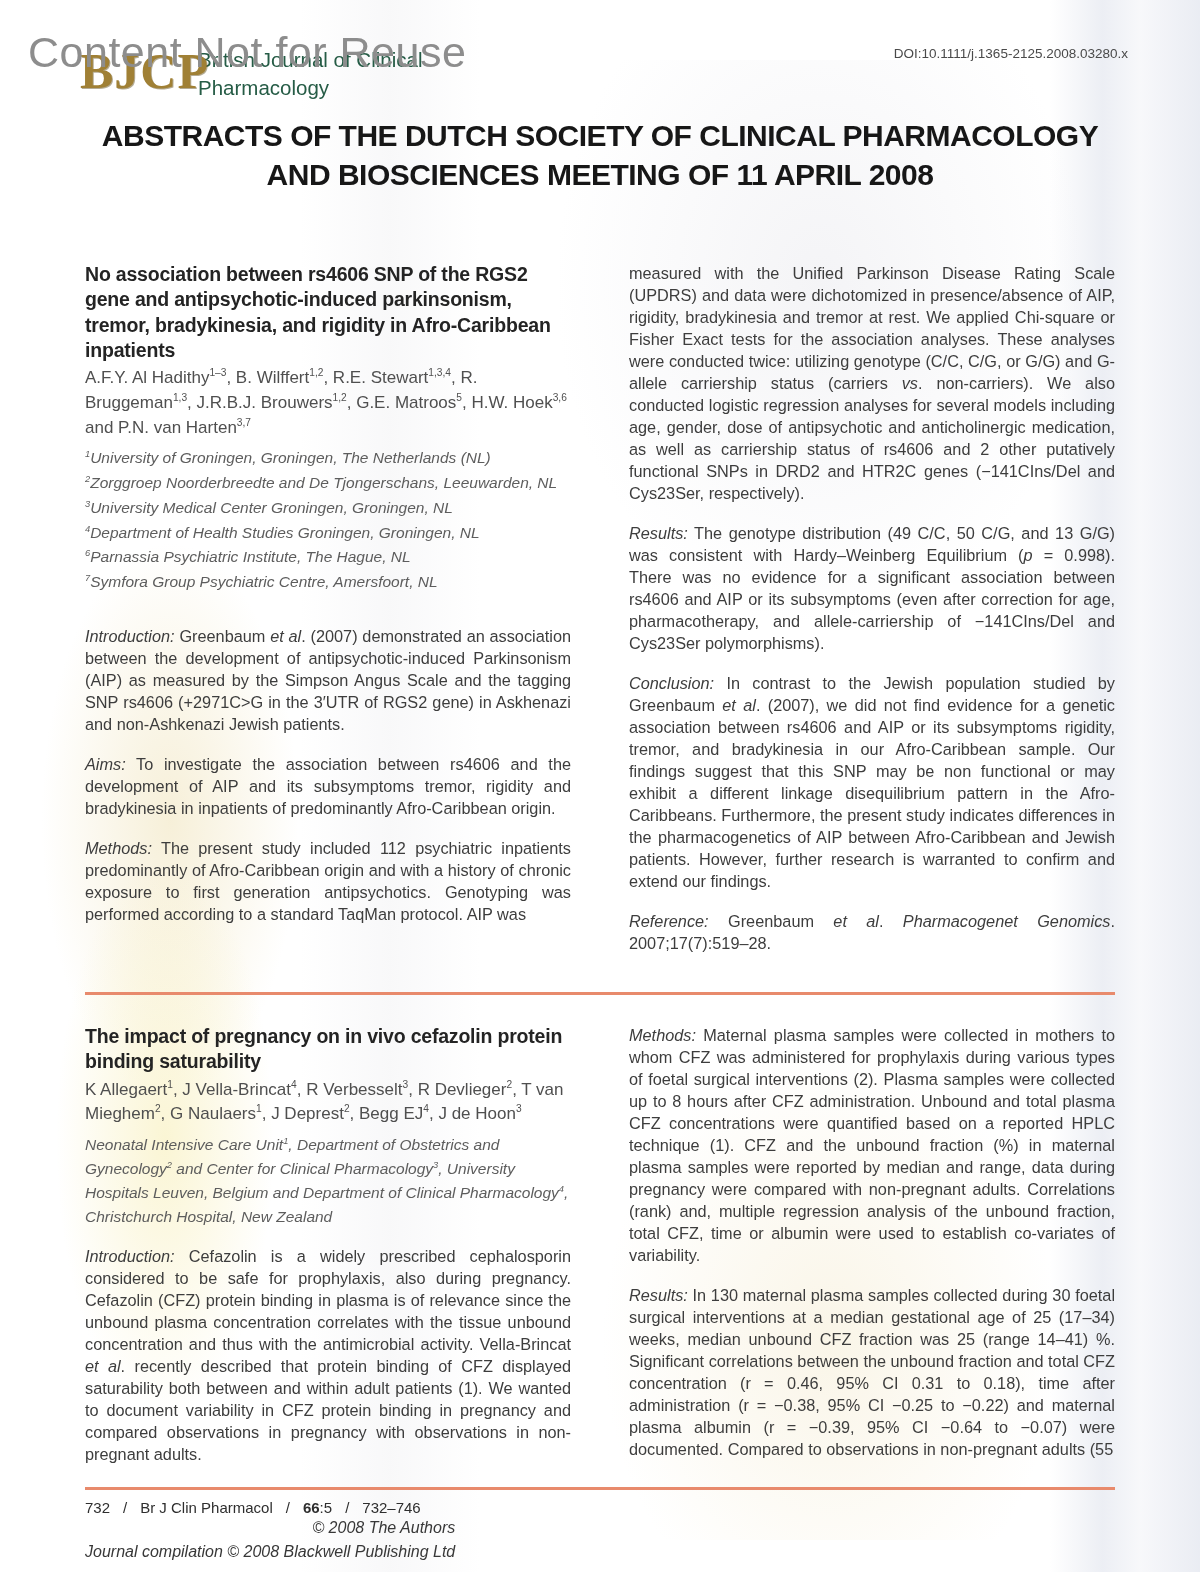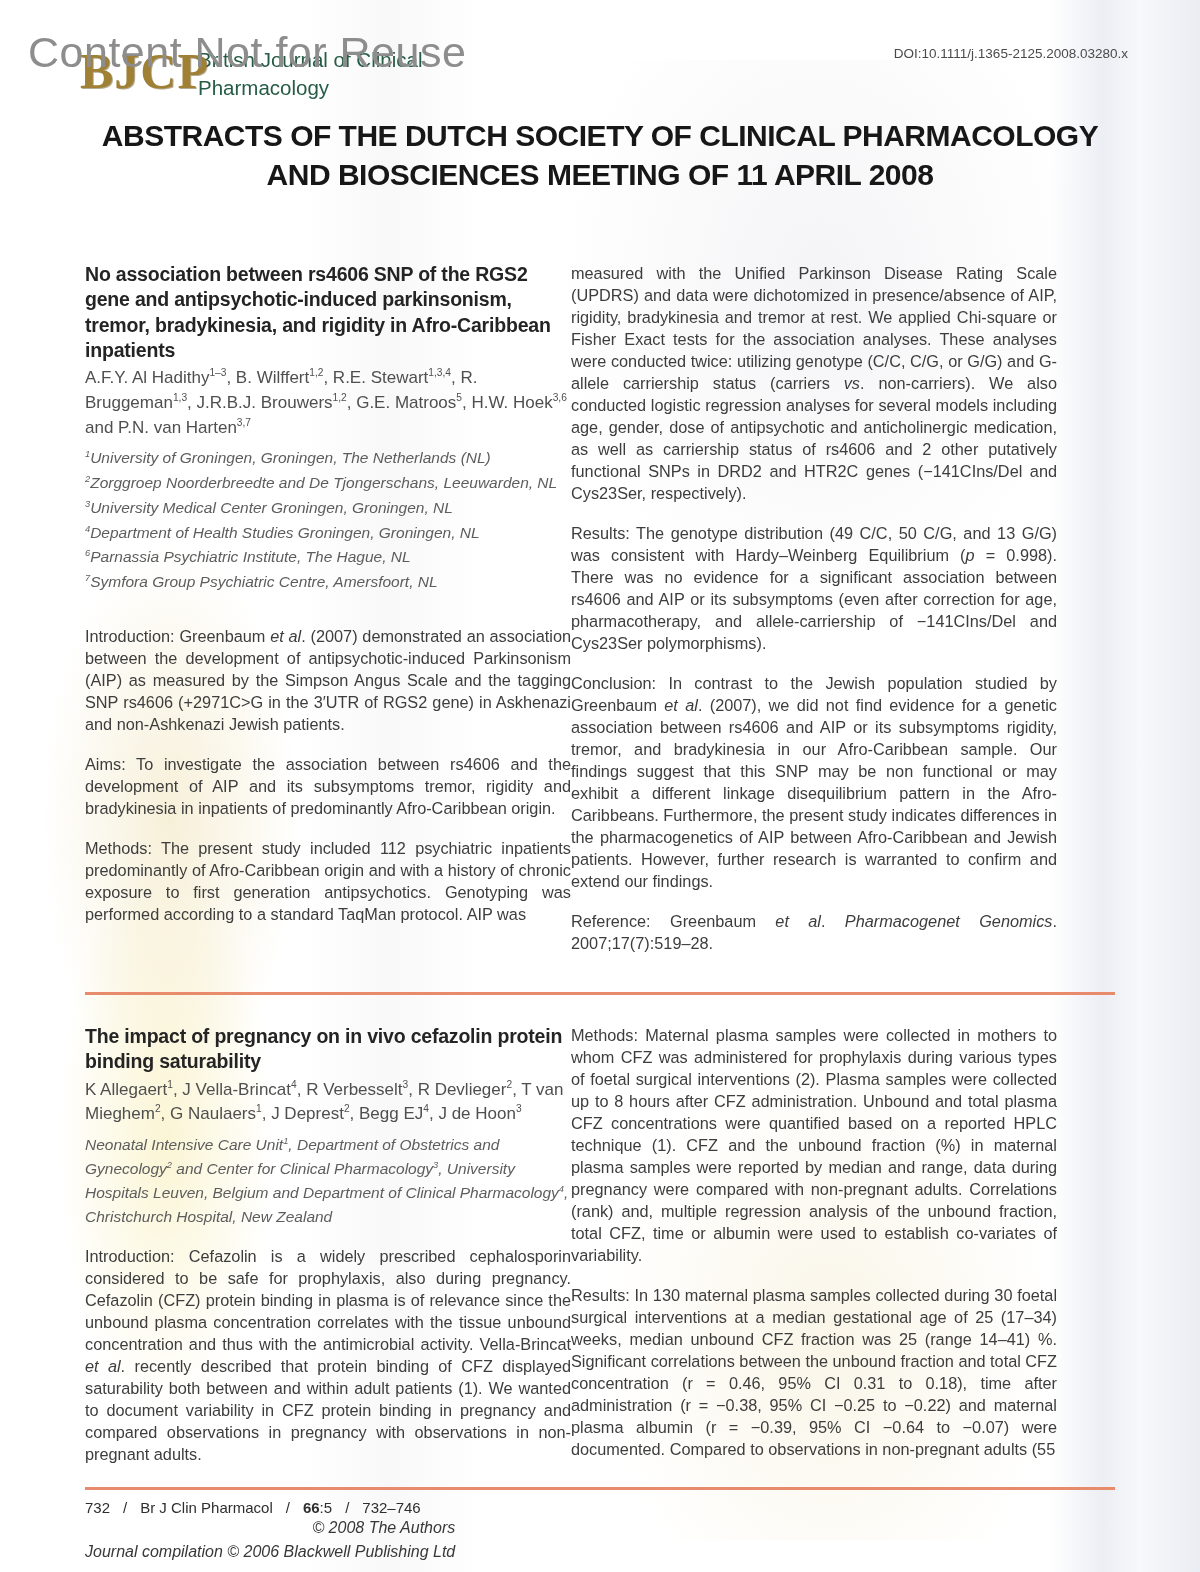--- a/index.html
+++ b/index.html
@@ -52,41 +52,41 @@
 
   
   .page-title {
     position: absolute; left: 85px; top: 116px; width: 1030px;
     text-align: center;
     font-size: 30px; font-weight: 700; line-height: 1.3;
     letter-spacing: -0.5px; color: #171717;
   }
 
   
-  .section { position: absolute; left: 85px; width: 1030px; display: flex; }
+  .section { position: absolute; left: 85px; width: 1030px; display: flex; gap: 58px; }
   .section-1 { top: 262px; }
   .section-2 { top: 1024px; }
   .col { width: 486px; }
 
   .abs-heading {
     font-size: 19.5px; font-weight: 700; line-height: 1.3;
     color: #242424; margin-bottom: 3px; letter-spacing: -0.2px;
   }
   .authors { font-size: 17px; line-height: 1.45; color: #4f4f4f; margin-bottom: 6px; }
   .affil-list { font-style: italic; font-size: 15.5px; line-height: 1.6; color: #5d5d5d; margin-bottom: 30px; }
   .affil-list.flow { font-size: 15.5px; line-height: 1.55; margin-bottom: 16px; }
   .affil { display: block; }
   .affil-list.flow .affil { display: inline; }
 
   .para {
     font-size: 16.3px; line-height: 1.35; text-align: justify;
     color: #3d3d3d; margin-bottom: 18px;
   }
   .para:last-child { margin-bottom: 0; }
-  .plabel { }
+  .plabel { font-style: italic; }
   sup { font-size: 60%; line-height: 0; vertical-align: super; }
   i { font-style: italic; }
 
   .divider {
     position: absolute; left: 85px; width: 1030px; height: 3px;
     background: #e88a6c; border: 0;
   }
   .divider-1 { top: 992px; }
   .divider-2 { top: 1487px; }
 
@@ -167,17 +167,17 @@
   </div>
 
   <div class="divider divider-2"></div>
 
   <div class="footer">
     <div class="footer-left">
       <span>732</span><span class="fsep">/</span><span>Br J Clin Pharmacol</span><span class="fsep">/</span><span class="vol">66</span><span>:5</span><span class="fsep">/</span><span>732–746</span>
     </div>
     <div class="footer-right">
       <div>© 2008 The Authors</div>
-      <div>Journal compilation © 2006 Blackwell Publishing Ltd</div>
+      <div>Journal compilation © 2008 Blackwell Publishing Ltd</div>
     </div>
   </div>
 
 </div>
 
 </body></html>

